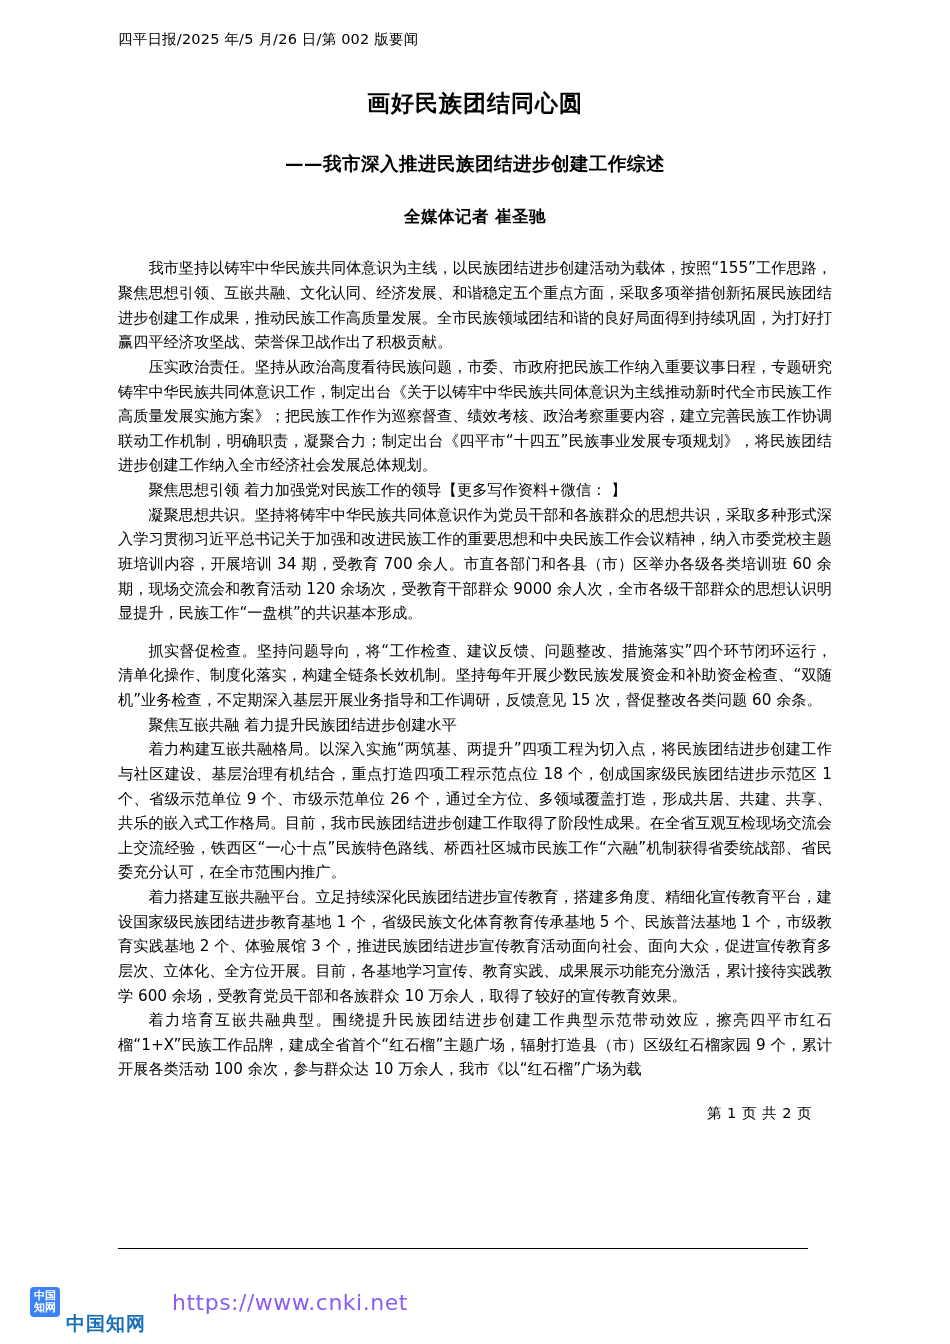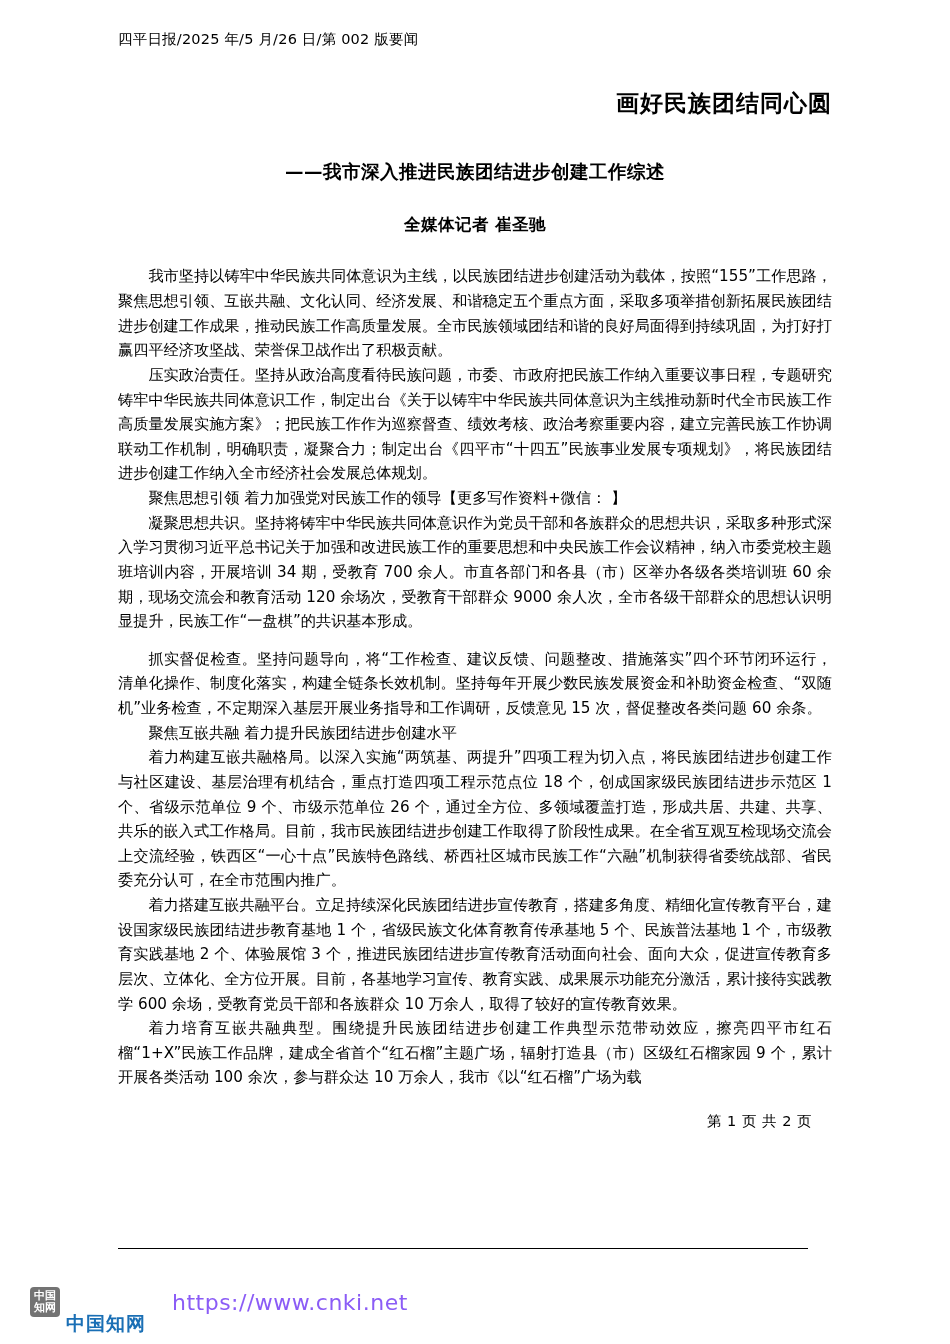--- a/index.html
+++ b/index.html
@@ -26,31 +26,31 @@
     left: 118px;
     top: 28px;
     width: 714px;
   }
   .header-line {
     font-size: 14.5px;
     line-height: 1.55;
     letter-spacing: 0.2px;
   }
   .title {
-    text-align: right;
+    text-align: center;
     font-size: 23px;
     font-weight: bold;
     margin-top: 38px;
     letter-spacing: 1px;
   }
   .subtitle {
     text-align: center;
     font-size: 18.5px;
     font-weight: bold;
-    margin-top: 40px;
+    margin-top: 32px;
     letter-spacing: 0.5px;
   }
   .byline {
     text-align: center;
     font-size: 16.5px;
     font-weight: bold;
     margin-top: 30px;
     letter-spacing: 0.5px;
   }
   .para {
@@ -92,21 +92,21 @@
   }
   .cnki-logo {
     display: flex;
     align-items: center;
     gap: 6px;
   }
   .cnki-mark {
     width: 30px;
     height: 30px;
     border-radius: 4px;
-    background: #737373;
+    background: #3b82f6;
     color: #ffffff;
     font-size: 11px;
     line-height: 12px;
     display: flex;
     align-items: center;
     justify-content: center;
     text-align: center;
     font-weight: bold;
     letter-spacing: 0;
   }

